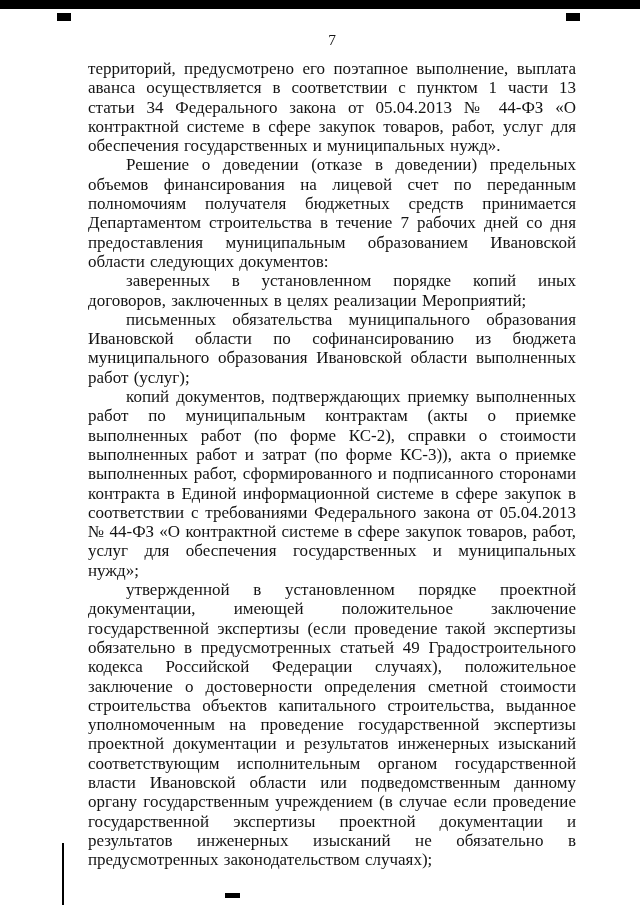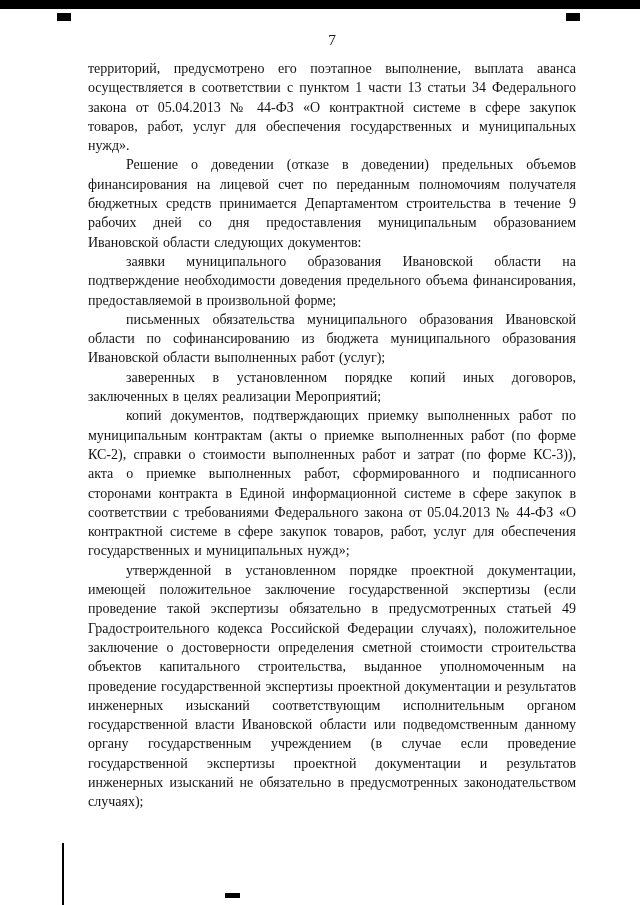--- a/index.html
+++ b/index.html
@@ -56,21 +56,21 @@
     width: 488px;
   }
   .page-number {
     text-align: center;
     font-size: 15.5px;
     line-height: 19px;
     margin: 0 0 10px 0;
   }
   .body-text p {
     margin: 0;
-    font-size: 14px;
+    font-size: 17px;
     line-height: 19.3px;
     text-align: justify;
     text-indent: 38px;
     word-spacing: 1px;
   }
   .body-text p.no-indent {
     text-indent: 0;
   }
 </style>
 </head>
@@ -82,22 +82,21 @@
   <div class="corner-mark left"></div>
   <div class="corner-mark right"></div>
   <div class="edge-line"></div>
   <div class="bottom-dash"></div>
 
   <div class="content">
     <div class="page-number">7</div>
 
     <div class="body-text">
       <p class="no-indent">территорий, предусмотрено его поэтапное выполнение, выплата аванса осуществляется в соответствии с пунктом 1 части 13 статьи 34 Федерального закона от 05.04.2013 № 44-ФЗ «О контрактной системе в сфере закупок товаров, работ, услуг для обеспечения государственных и муниципальных нужд».</p>
-      <p>Решение о доведении (отказе в доведении) предельных объемов финансирования на лицевой счет по переданным полномочиям получателя бюджетных средств принимается Департаментом строительства в течение 9 рабочих дней со дня предоставления муниципальным образованием Ивановской области следующих документов:</p>
-      <p>заявки муниципального образования Ивановской области на подтверждение необходимости доведения предельного объема финансирования, предоставляемой в произвольной форме;</p>
+      <p>Решение о доведении (отказе в доведении) предельных объемов финансирования на лицевой счет по переданным полномочиям получателя бюджетных средств принимается Департаментом строительства в течение 7 рабочих дней со дня предоставления муниципальным образованием Ивановской области следующих документов:</p>
+      <p>заверенных в установленном порядке копий иных договоров, заключенных в целях реализации Мероприятий;</p>
       <p>письменных обязательства муниципального образования Ивановской области по софинансированию из бюджета муниципального образования Ивановской области выполненных работ (услуг);</p>
-      <p>заверенных в установленном порядке копий иных договоров, заключенных в целях реализации Мероприятий;</p>
       <p>копий документов, подтверждающих приемку выполненных работ по муниципальным контрактам (акты о приемке выполненных работ (по форме КС-2), справки о стоимости выполненных работ и затрат (по форме КС-3)), акта о приемке выполненных работ, сформированного и подписанного сторонами контракта в Единой информационной системе в сфере закупок в соответствии с требованиями Федерального закона от 05.04.2013 № 44-ФЗ «О контрактной системе в сфере закупок товаров, работ, услуг для обеспечения государственных и муниципальных нужд»;</p>
       <p>утвержденной в установленном порядке проектной документации, имеющей положительное заключение государственной экспертизы (если проведение такой экспертизы обязательно в предусмотренных статьей 49 Градостроительного кодекса Российской Федерации случаях), положительное заключение о достоверности определения сметной стоимости строительства объектов капитального строительства, выданное уполномоченным на проведение государственной экспертизы проектной документации и результатов инженерных изысканий соответствующим исполнительным органом государственной власти Ивановской области или подведомственным данному органу государственным учреждением (в случае если проведение государственной экспертизы проектной документации и результатов инженерных изысканий не обязательно в предусмотренных законодательством случаях);</p>
     </div>
   </div>
 
 </div>
 
 </body></html>

